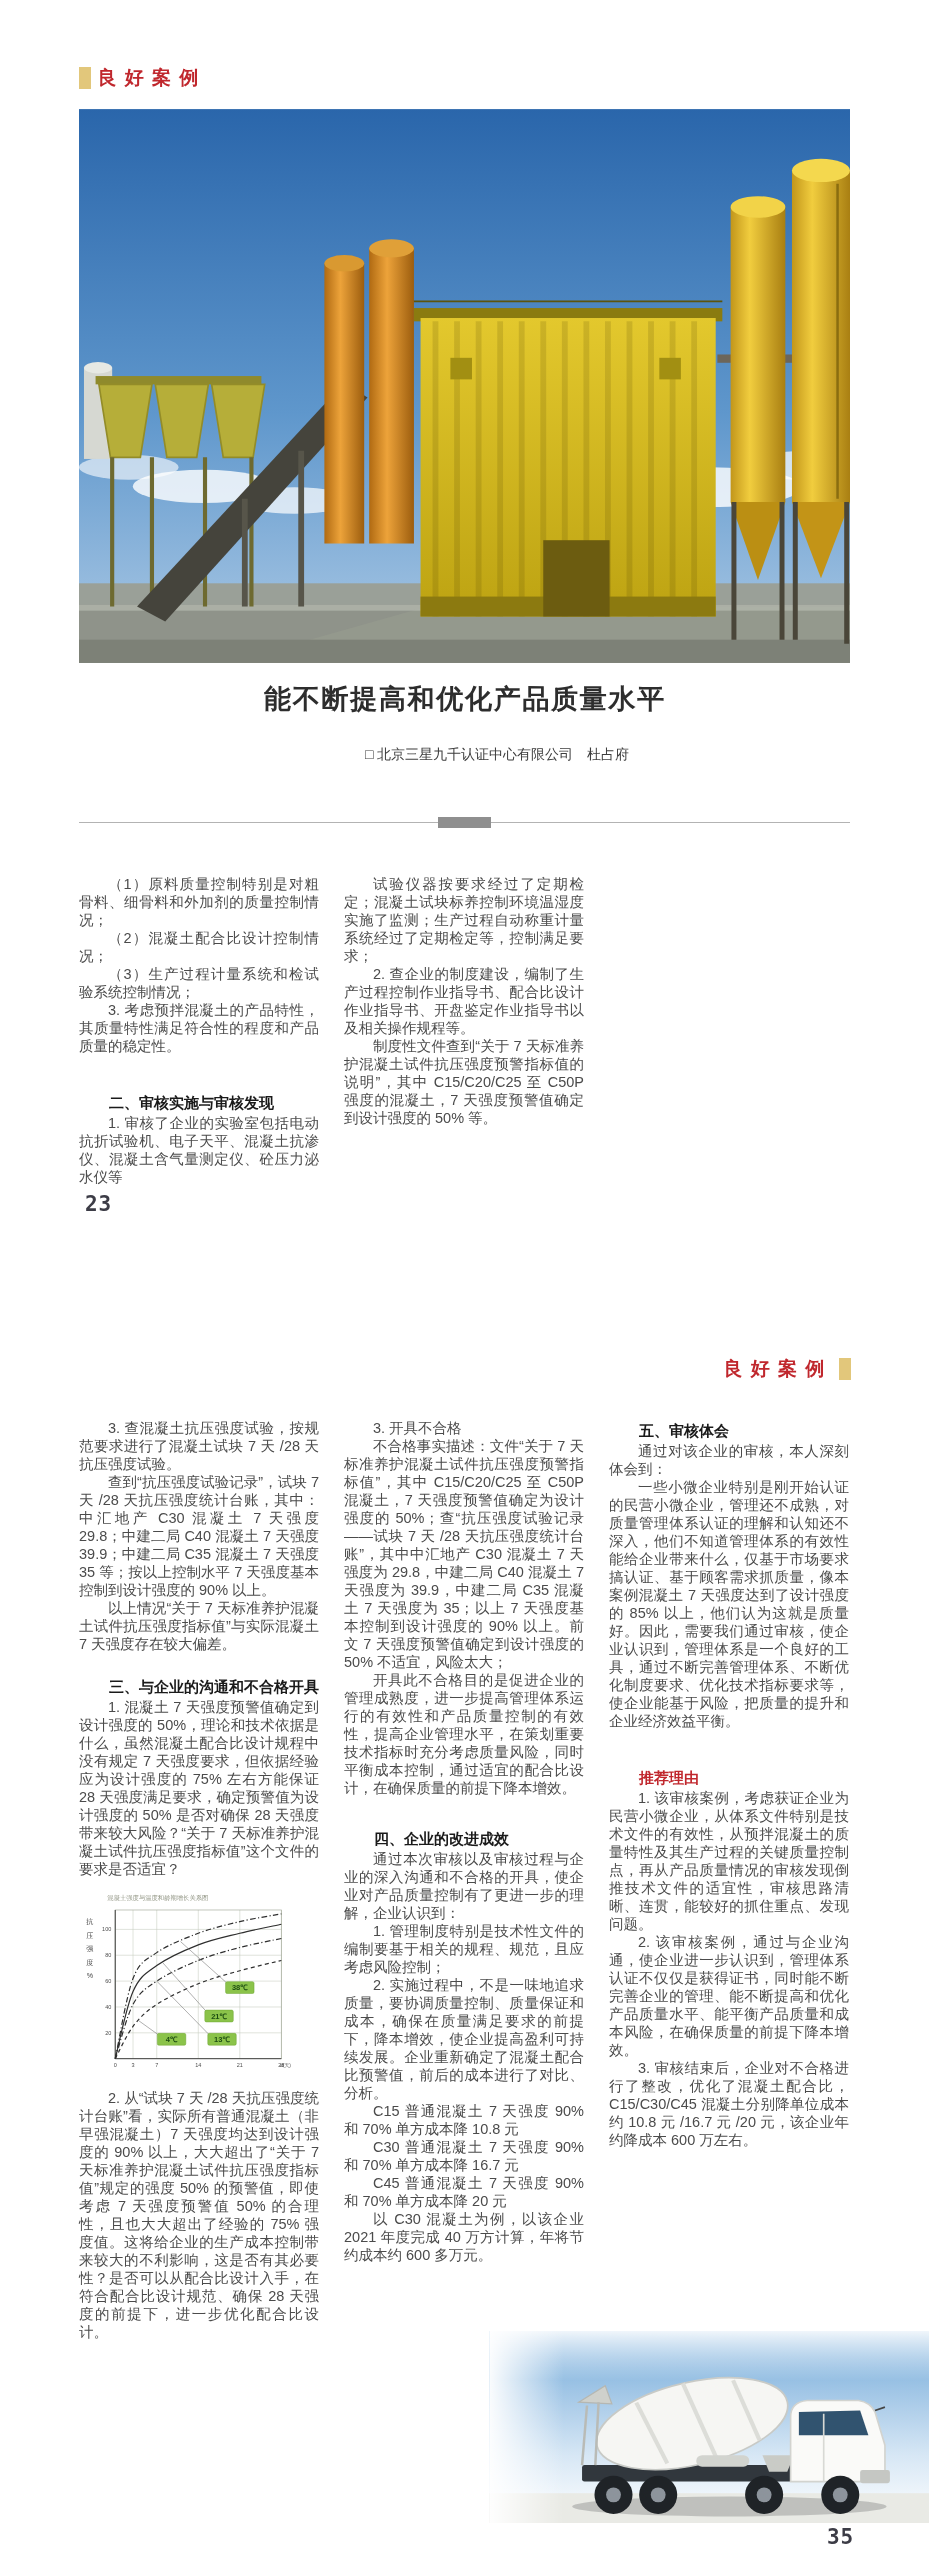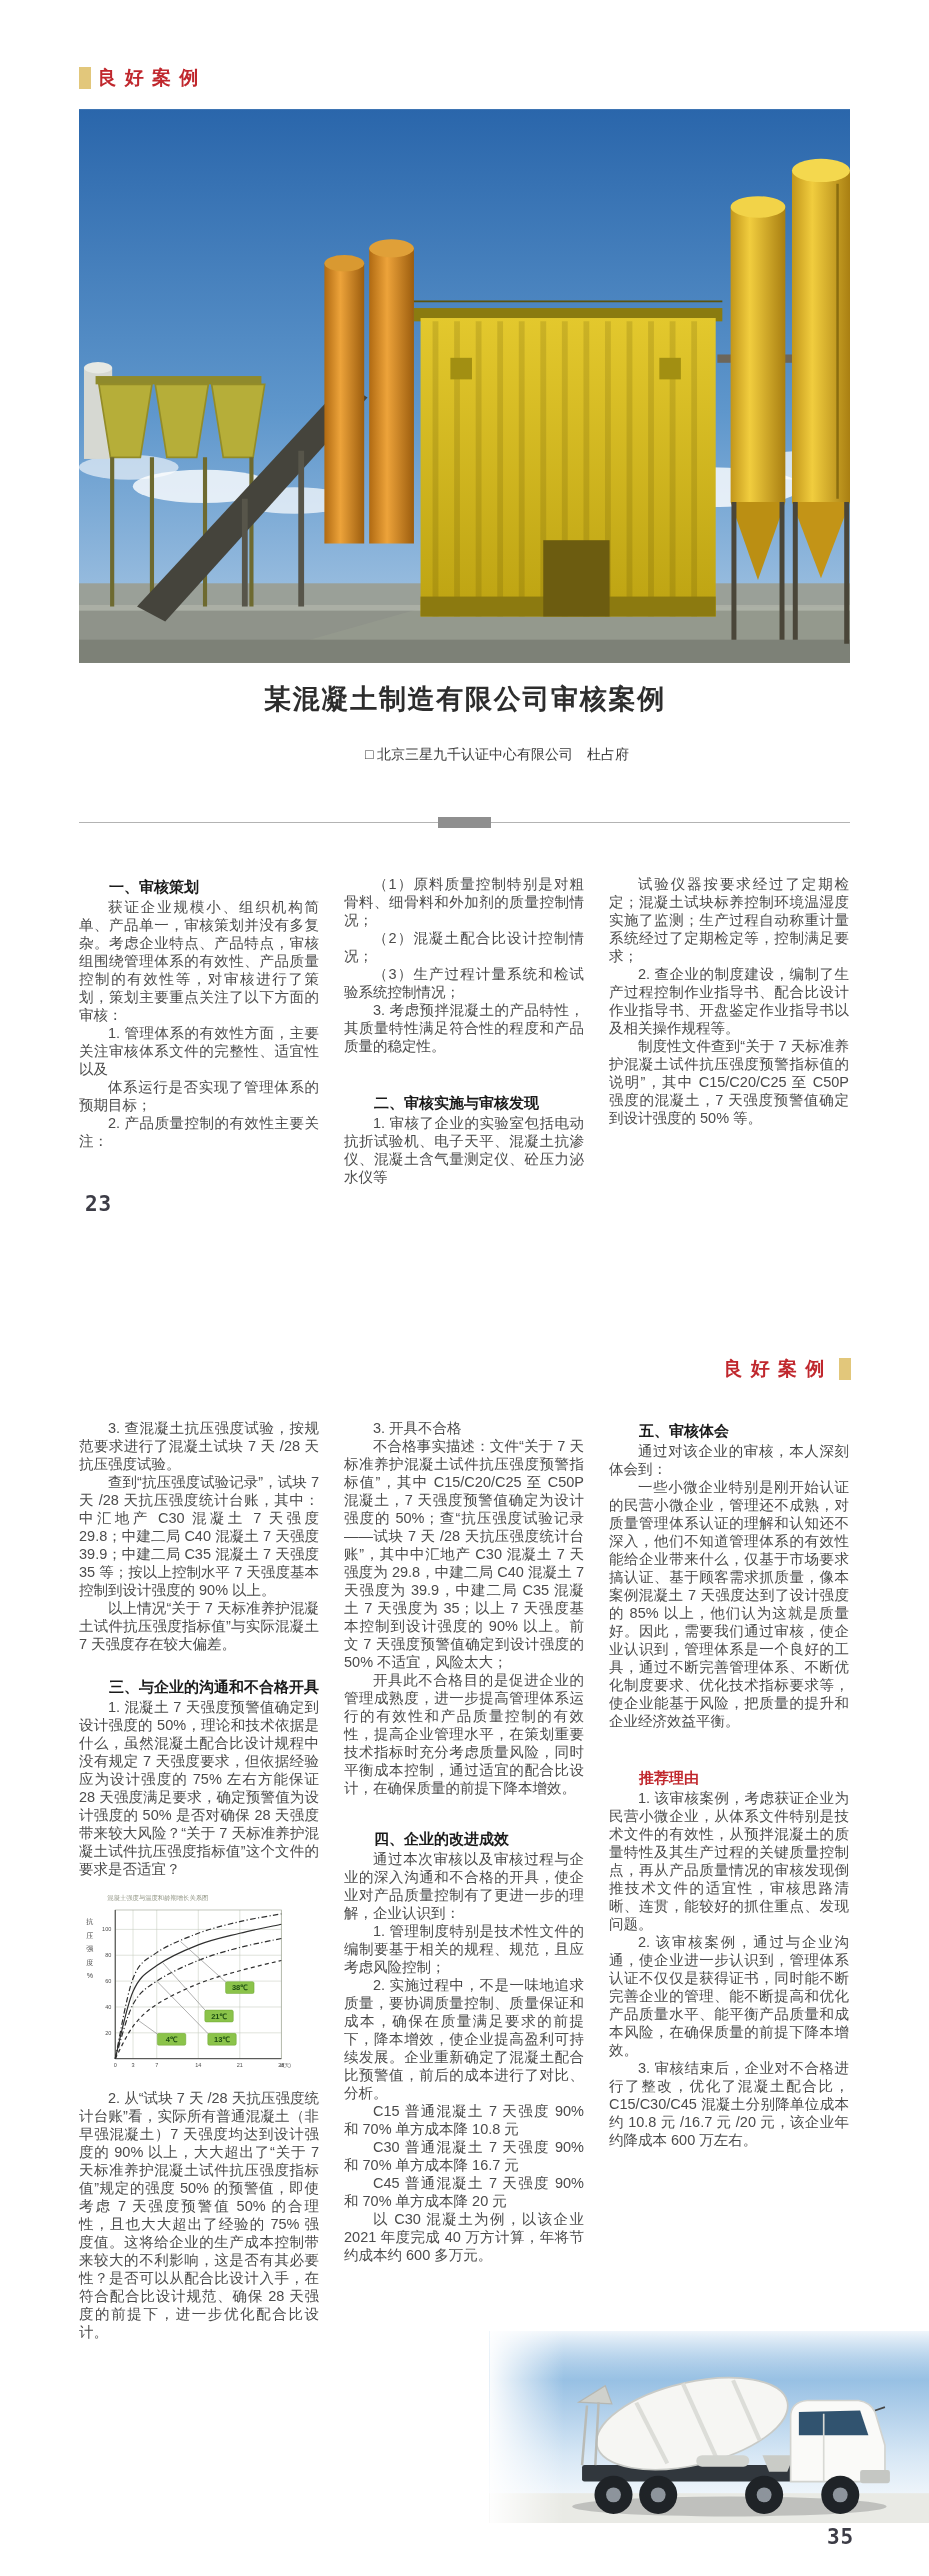--- a/index.html
+++ b/index.html
@@ -152,34 +152,27 @@
           <rect x="860" y="74" width="70" height="400" fill="url(#ysilo)"></rect>
           <ellipse cx="895" cy="74" rx="35" ry="14" fill="#f4d84e"></ellipse>
           <polygon points="860,474 930,474 895,566" fill="#c39417"></polygon>
           <line x1="864" y1="474" x2="864" y2="640" stroke="#4a4639" stroke-width="6"></line>
           <line x1="926" y1="474" x2="926" y2="645" stroke="#4a4639" stroke-width="6"></line>
           <line x1="915" y1="90" x2="915" y2="470" stroke="#8a6d10" stroke-width="3"></line>
         </g>
       </svg>
     </div>
 
-    <h1 class="article-title">某混凝土制造有限公司审核案例</h1>
+    <h1 class="article-title">能不断提高和优化产品质量水平</h1>
     <div class="byline">□  北京三星九千认证中心有限公司　杜占府</div>
     <div class="divider">
       <span class="divider-knot"></span>
     </div>
 
     <div class="cols cols-p1">
-      <div class="col">
-        <h3>一、审核策划</h3>
-        <p>获证企业规模小、组织机构简单、产品单一，审核策划并没有多复杂。考虑企业特点、产品特点，审核组围绕管理体系的有效性、产品质量控制的有效性等，对审核进行了策划，策划主要重点关注了以下方面的审核：</p>
-        <p>1. 管理体系的有效性方面，主要关注审核体系文件的完整性、适宜性以及</p>
-        <p>体系运行是否实现了管理体系的预期目标；</p>
-        <p>2. 产品质量控制的有效性主要关注：</p>
-      </div>
       <div class="col">
         <p>（1）原料质量控制特别是对粗骨料、细骨料和外加剂的质量控制情况；</p>
         <p>（2）混凝土配合比设计控制情况；</p>
         <p>（3）生产过程计量系统和检试验系统控制情况；</p>
         <p>3. 考虑预拌混凝土的产品特性，其质量特性满足符合性的程度和产品质量的稳定性。</p>
         <h3 class="mt-a">二、审核实施与审核发现</h3>
         <p>1. 审核了企业的实验室包括电动抗折试验机、电子天平、混凝土抗渗仪、混凝土含气量测定仪、砼压力泌水仪等</p>
       </div>
       <div class="col">
         <p>试验仪器按要求经过了定期检定；混凝土试块标养控制环境温湿度实施了监测；生产过程自动称重计量系统经过了定期检定等，控制满足要求；</p>

